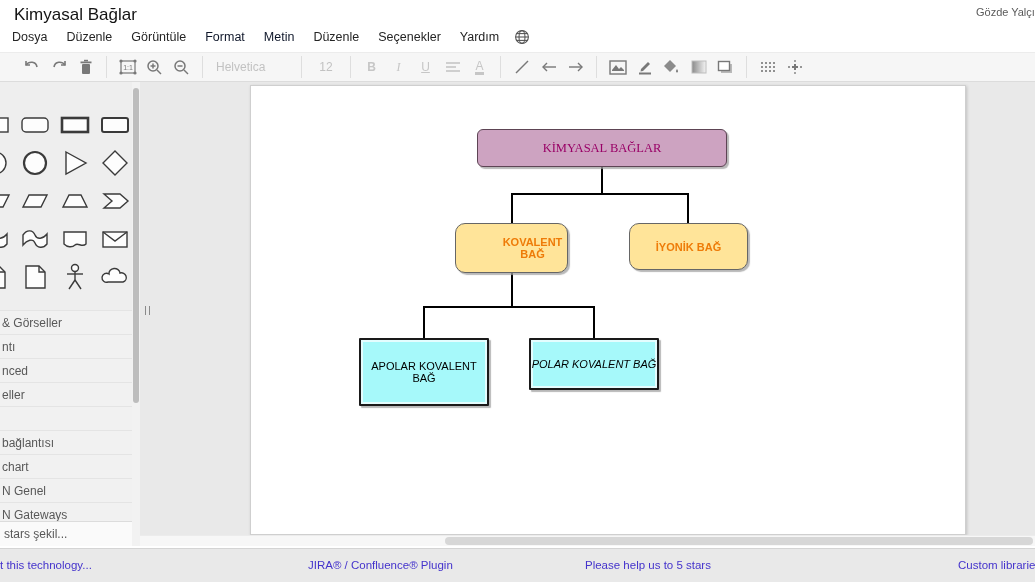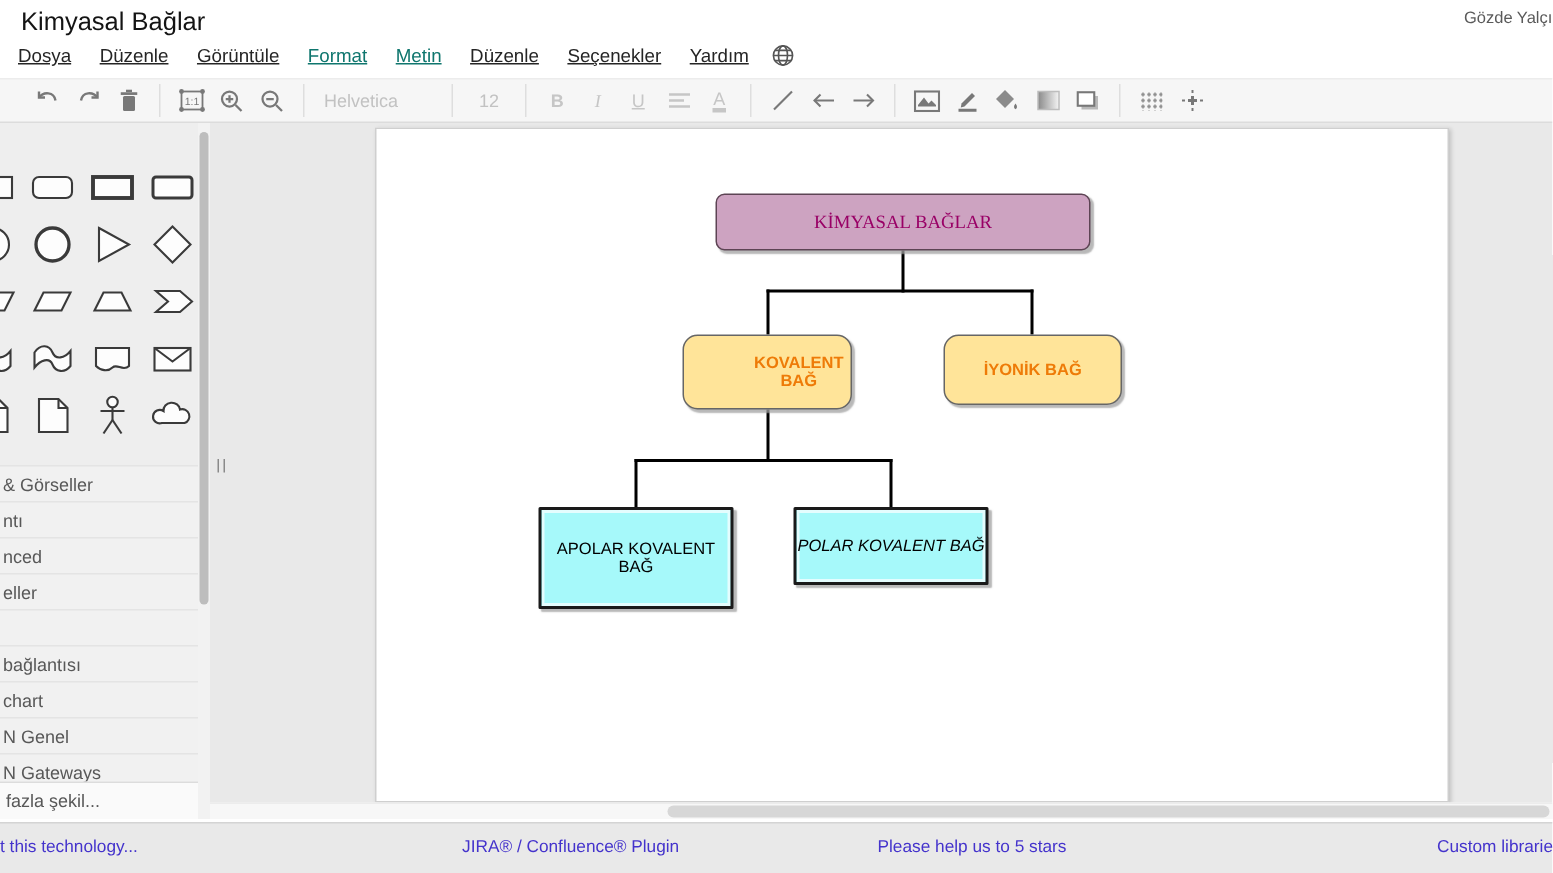--- a/index.html
+++ b/index.html
@@ -7,22 +7,22 @@
   body {
     width:1035px; height:582px; overflow:hidden; position:relative;
     font-family:"Liberation Sans", sans-serif; background:#fff;
   }
 
   
   .header { position:absolute; left:0; top:0; width:100%; height:52px; background:#fff; }
   .doc-title { position:absolute; left:14px; top:5px; font-size:17px; color:#141414; }
   .user-name { position:absolute; right:-6px; top:6px; font-size:11px; color:#5a5a5a; white-space:nowrap; }
   .menubar { position:absolute; left:12px; top:29px; display:flex; align-items:center; gap:19px; font-size:12.5px; color:#252525; }
-  .menu-item { cursor:default; white-space:nowrap;text-decoration:underline; }
-  .menu-item.disabled { color:#0f766e; }
+  .menu-item { cursor:default; white-space:nowrap; }
+  .menu-item.disabled { color:#0f172a; }
   .globe { width:16px; height:16px; color:#555; margin-left:-4px; }
 
   
   .toolbar {
     position:absolute; left:0; top:52px; width:100%; height:30px;
     background:#f6f6f6; border-top:1px solid #ececec; border-bottom:1px solid #dcdcdc;
     display:flex; align-items:center; padding-left:18px; color:#787878;
   }
   .tb-btn { width:27px; height:24px; display:flex; align-items:center; justify-content:center; flex:none; }
   .tb-btn svg { display:block; }
@@ -355,21 +355,21 @@
     <div class="side-row">&amp; Görseller</div>
     <div class="side-row">ntı</div>
     <div class="side-row">nced</div>
     <div class="side-row">eller</div>
     <div class="side-row"></div>
     <div class="side-row">bağlantısı</div>
     <div class="side-row">chart</div>
     <div class="side-row">N Genel</div>
     <div class="side-row">N Gateways</div>
   </div>
-  <div class="more-shapes">fazla şekil...</div>
+  <div class="more-shapes">stars şekil...</div>
 
   <div class="sb-track">
       <div class="sb-thumb"></div>
     </div>
 </div>
 
 <div class="canvas">
   <div class="splitter-grip"></div>
 
   <div class="page">

